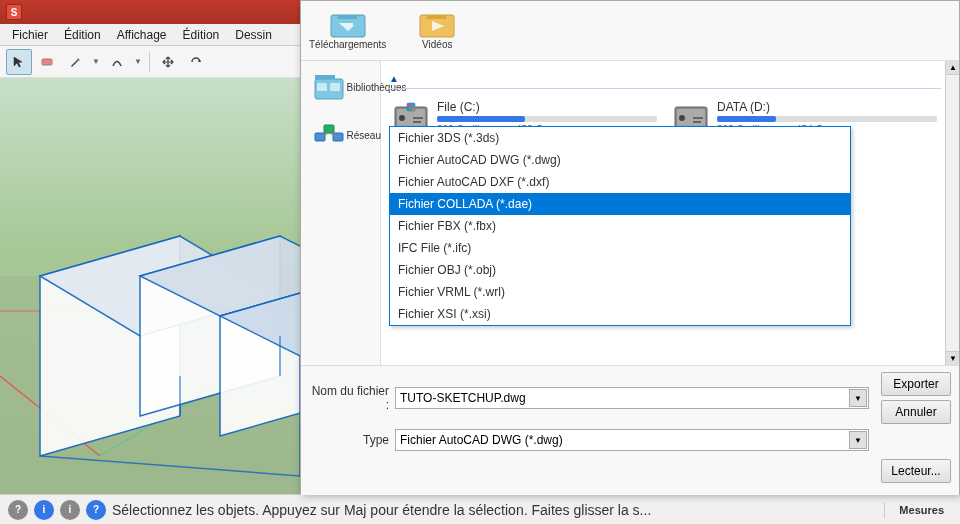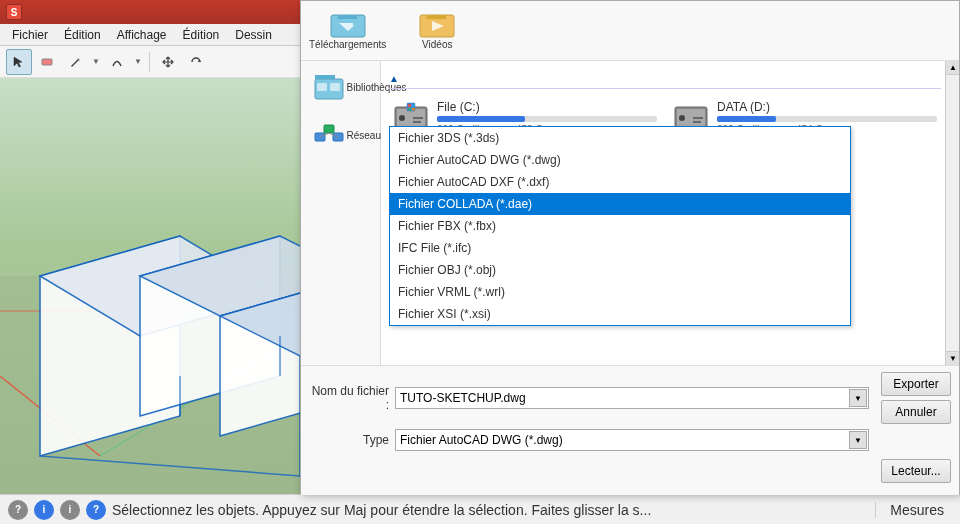--- a/index.html
+++ b/index.html
@@ -104,22 +104,23 @@
       color: white; font-size: 10px; font-weight: bold; cursor: pointer;
     }
     .status-icon.blue { background: #3578e5; }
     .status-text {
       flex: 1;
       font-size: 14px;
       color: #333;
     }
     .status-divider { width: 1px; height: 16px; background: #ccc; }
     .status-mesures {
-      font-size: 14px; color: #333;
+      font-size: 11px; color: #333;
       padding: 0 8px;
+      font-weight: bold;
     }
 
     
     .file-panel {
       position: absolute;
       top: 0; right: 0;
       width: 660px;
       background: white;
       border: 1px solid #aaa;
       box-shadow: 2px 2px 8px rgba(0,0,0,0.3);

